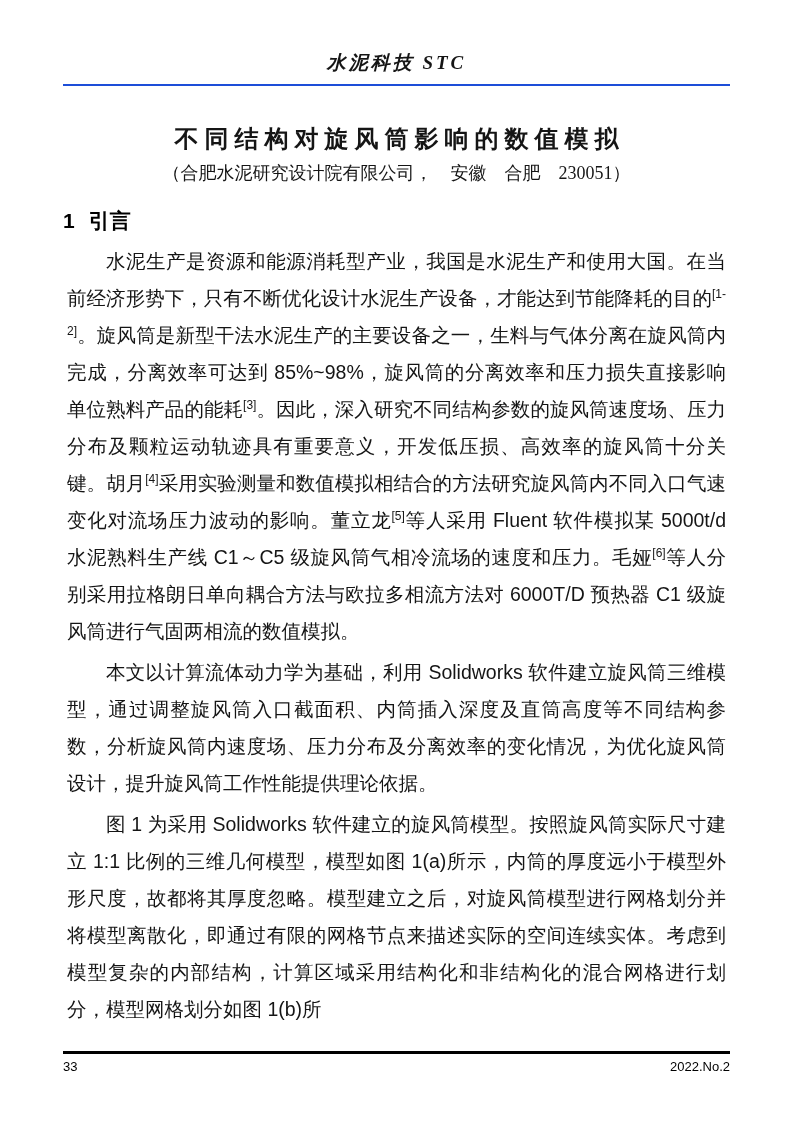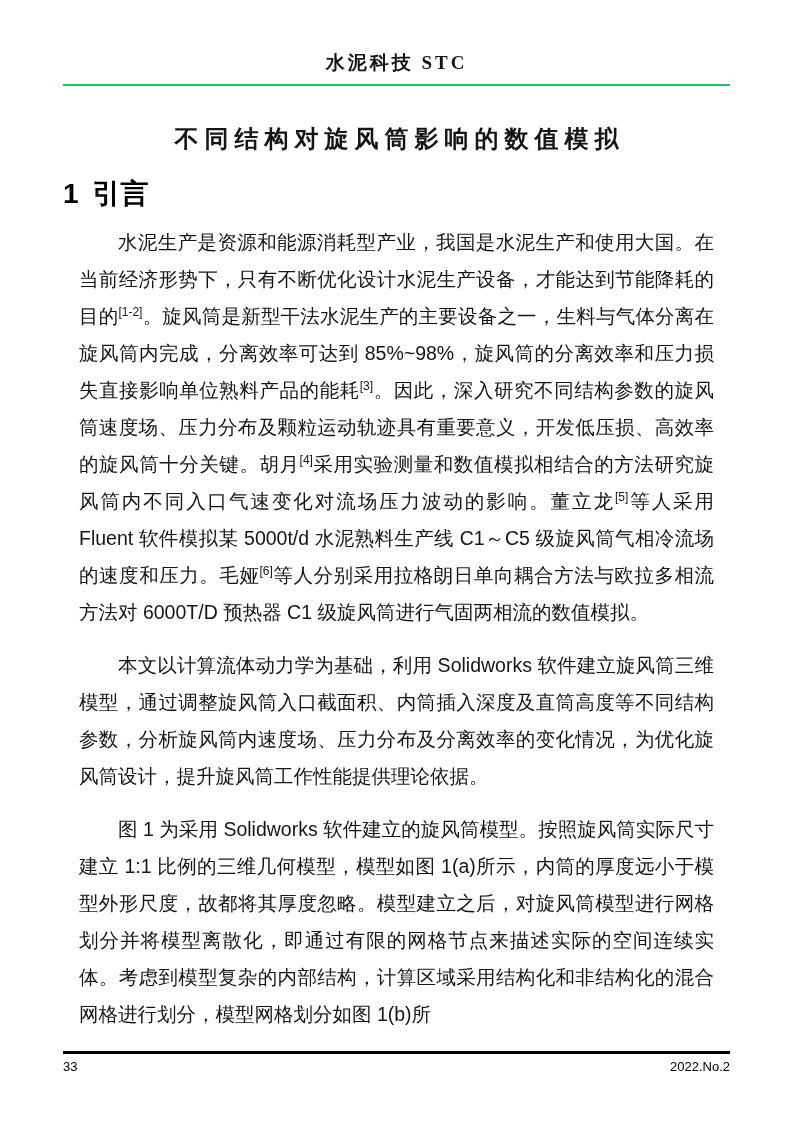--- a/index.html
+++ b/index.html
@@ -15,21 +15,22 @@
     font-family: "Liberation Sans", serif;
     overflow: hidden;
   }
   .content { margin: 0 63px; }
 
   
   .header {
     margin: 0 63px;
     padding-top: 50px;
     padding-bottom: 8px;
-    border-bottom: 2px solid #22c55e;
+    border-bottom: 2px solid #1d4ed8;
+    font-style: italic;
   }
   .journal-name {
     text-align: center;
     font-size: 19px;
     line-height: 26px;
     letter-spacing: 3px;
     font-family: "Liberation Serif", serif;
     font-weight: 600;
   }
 
@@ -57,28 +58,28 @@
     font-size: 18px;
     line-height: 24px;
     font-family: "Liberation Serif", serif;
   }
 
   
   h2.section-heading {
     margin: 22px 0 8px 0;
     font-family: "Liberation Sans", sans-serif;
     font-weight: 700;
-    font-size: 28px;
+    font-size: 21px;
     line-height: 28px;
     color: #000;
   }
   h2.section-heading .h-num { margin-right: 14px; }
 
   p.body-paragraph {
-    margin: 16px;
+    margin: 4px;
     font-size: 19.5px;
     line-height: 37px;
     text-align: justify;
     text-justify: inter-ideograph;
     text-indent: 2em;
     color: #151515;
   }
   p.body-paragraph sup {
     font-size: 12px;
     line-height: 0;
@@ -117,20 +118,21 @@
 
   <header class="header">
     <div class="journal-name">水泥科技 STC</div>
   </header>
 
   <main class="content">
 
     <h1 class="title">不同结构对旋风筒影响的数值模拟</h1>
 
 
+    <div class="affiliation">（合肥水泥研究设计院有限公司，　安徽　合肥　230051）</div>
 
     <section>
       <h2 class="section-heading">
         <span class="h-num">1</span><span>引言</span>
       </h2>
       <p class="body-paragraph">水泥生产是资源和能源消耗型产业，我国是水泥生产和使用大国。在当前经济形势下，只有不断优化设计水泥生产设备，才能达到节能降耗的目的<sup>[1-2]</sup>。旋风筒是新型干法水泥生产的主要设备之一，生料与气体分离在旋风筒内完成，分离效率可达到 85%~98%，旋风筒的分离效率和压力损失直接影响单位熟料产品的能耗<sup>[3]</sup>。因此，深入研究不同结构参数的旋风筒速度场、压力分布及颗粒运动轨迹具有重要意义，开发低压损、高效率的旋风筒十分关键。胡月<sup>[4]</sup>采用实验测量和数值模拟相结合的方法研究旋风筒内不同入口气速变化对流场压力波动的影响。董立龙<sup>[5]</sup>等人采用 Fluent 软件模拟某 5000t/d 水泥熟料生产线 C1～C5 级旋风筒气相冷流场的速度和压力。毛娅<sup>[6]</sup>等人分别采用拉格朗日单向耦合方法与欧拉多相流方法对 6000T/D 预热器 C1 级旋风筒进行气固两相流的数值模拟。</p>
       <p class="body-paragraph">本文以计算流体动力学为基础，利用 Solidworks 软件建立旋风筒三维模型，通过调整旋风筒入口截面积、内筒插入深度及直筒高度等不同结构参数，分析旋风筒内速度场、压力分布及分离效率的变化情况，为优化旋风筒设计，提升旋风筒工作性能提供理论依据。</p>
     </section>
 
     <section>

